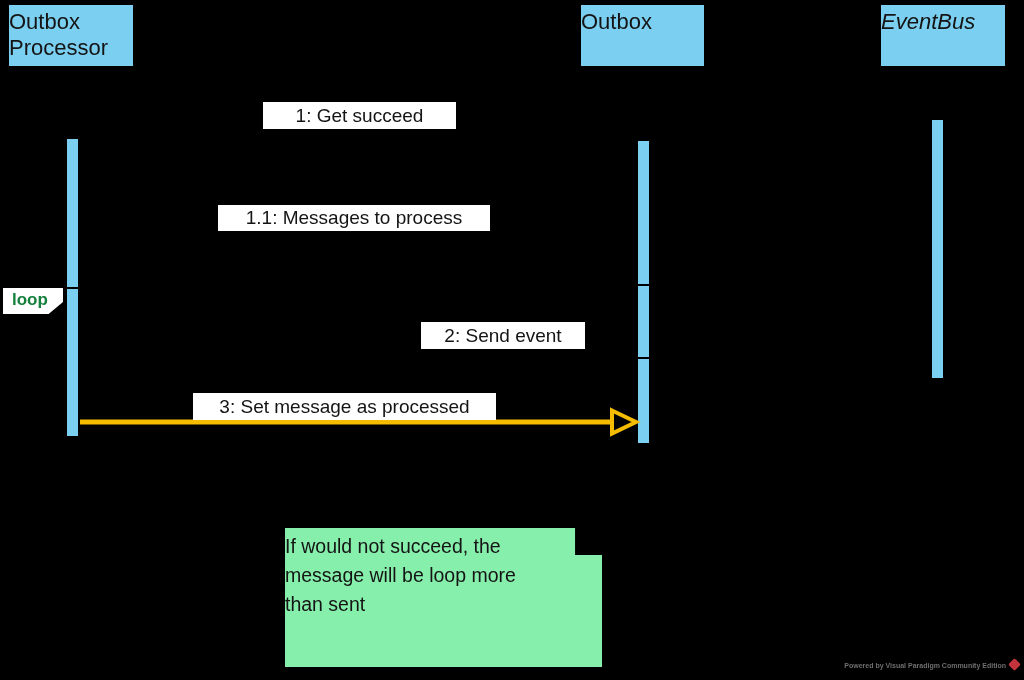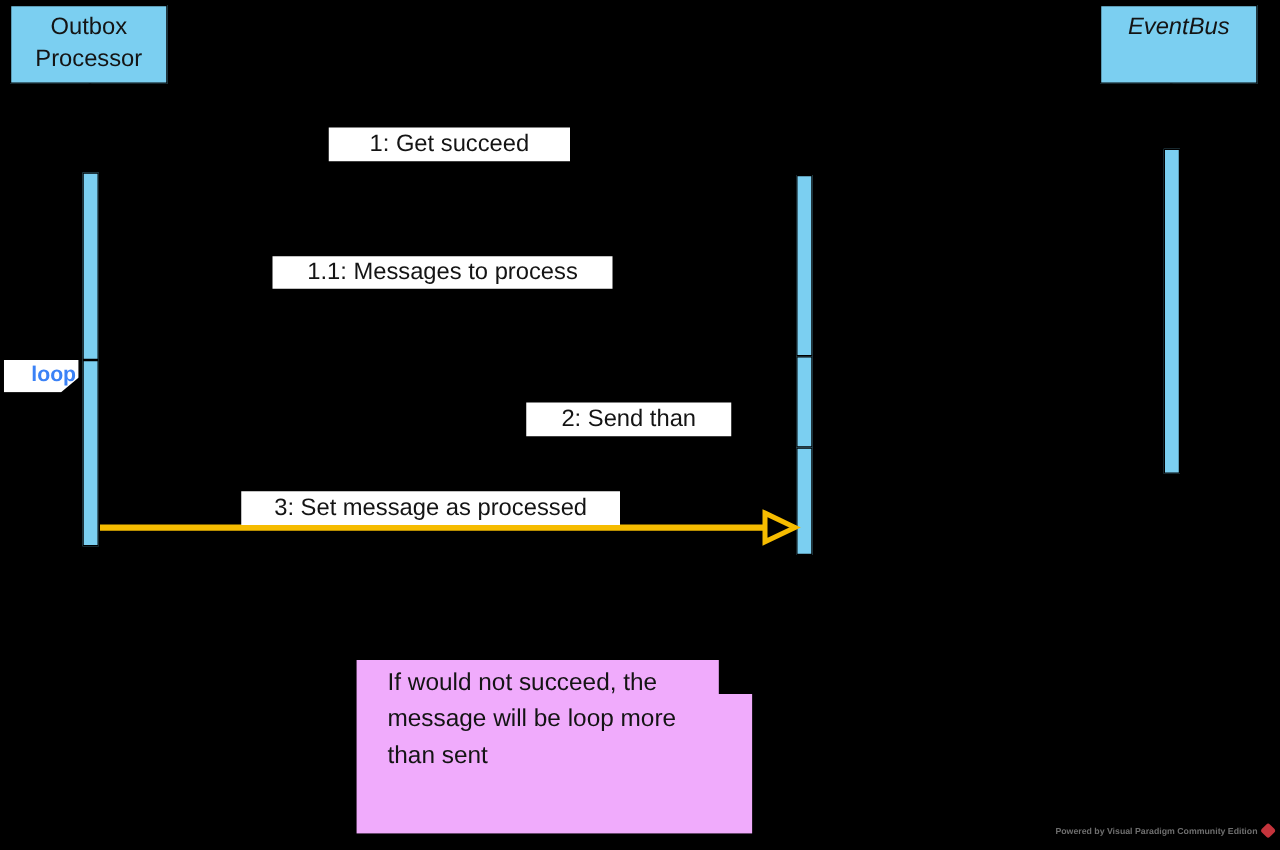--- a/index.html
+++ b/index.html
@@ -5,21 +5,21 @@
 <style>
   html,body{margin:0;padding:0;background:#000;}
   .canvas{
     position:relative;width:1024px;height:680px;background:#000000;
     font-family:"Liberation Sans",sans-serif;overflow:hidden;
   }
   
   .actor{
     position:absolute;top:4px;height:63px;background:#7BCFF1;
     border:1px solid #000;box-sizing:border-box;color:#141414;
-    font-size:19px;line-height:26px;text-align:center;padding-top:4px;
+    font-size:22px;line-height:26px;padding-top:4px;
   }
   .actor-op{left:8px;width:126px;}
   .actor-ob{left:580px;width:125px;}
   .actor-eb{left:880px;width:126px;font-style:italic;}
   
   .lifeline{position:absolute;top:67px;height:593px;width:0;border-left:2px dashed #000;}
   .ll-op{left:71px;}
   .ll-ob{left:642px;}
   .ll-eb{left:936px;}
   
@@ -39,49 +39,52 @@
     display:flex;align-items:center;justify-content:center;white-space:nowrap;
   }
   .msg-1{left:263px;top:102px;width:193px;height:27px;}
   .msg-11{left:218px;top:205px;width:272px;height:26px;text-align:right;}
   .msg-2{left:421px;top:322px;width:164px;height:27px;}
   .msg-3{left:193px;top:393px;width:303px;height:27px;}
   
   .loop-label{
     position:absolute;left:3px;top:288px;width:60px;height:26px;background:#FFFFFF;
     clip-path:polygon(0 0,100% 0,100% 54%,76% 100%,0 100%);
-    color:#3b82f6;font-size:17px;font-weight:bold;line-height:23px;
-    padding-left:22px;box-sizing:border-box;
+    color:#15803d;font-size:17px;font-weight:bold;line-height:23px;
+    padding-left:9px;box-sizing:border-box;
   }
   
   .note{
-    position:absolute;left:285px;top:528px;width:317px;height:139px;background:#f0abfc;
+    position:absolute;left:285px;top:528px;width:317px;height:139px;background:#86efac;
     clip-path:polygon(0 0,91.5% 0,91.5% 19.5%,100% 19.5%,100% 100%,0 100%);
     color:#141414;font-size:19.5px;line-height:29px;
-    padding:4px 0 0 25px;box-sizing:border-box;
+    padding:4px 0 0 0;box-sizing:border-box;
   }
   
   .overlay{position:absolute;left:0;top:0;pointer-events:none;}
   
   .watermark{
     position:absolute;top:661px;left:700px;width:306px;text-align:right;
     font-size:7px;font-weight:bold;color:#6E6E6E;line-height:9px;
   }
   .vp-logo{
     position:absolute;left:1010px;top:660px;width:9px;height:9px;
     background:#C4343C;border-radius:2px;transform:rotate(45deg);
   }
 </style>
 </head>
 <body>
 
 <div class="canvas">
 
   <div class="actor actor-op">
     <span>Outbox Processor</span>
+  </div>
+  <div class="actor actor-ob">
+    <span>Outbox</span>
   </div>
   <div class="actor actor-eb">
     <span>EventBus</span>
   </div>
 
   <div class="lifeline ll-op"></div>
   <div class="lifeline ll-ob"></div>
   <div class="lifeline ll-eb"></div>
 
   <div class="bar bar-op1"></div>
@@ -91,21 +94,21 @@
   <div class="bar bar-ob3"></div>
   <div class="bar bar-eb1"></div>
 
   <svg class="overlay" width="1024" height="680" viewBox="0 0 1024 680">
     <line x1="80" y1="422" x2="611" y2="422" stroke="#F6BC00" stroke-width="5"></line>
     <polygon points="612,410.5 636,422 612,433.5" fill="#000000" stroke="#F6BC00" stroke-width="4" stroke-linejoin="miter"></polygon>
   </svg>
 
   <div class="msg msg-1">1: Get succeed</div>
   <div class="msg msg-11">1.1: Messages to process</div>
-  <div class="msg msg-2">2: Send than</div>
+  <div class="msg msg-2">2: Send event</div>
   <div class="msg msg-3">3: Set message as processed</div>
 
   <div class="loop-label">loop</div>
 
   <div class="note">
     <div>If would not succeed, the</div>
     <div>message will be loop more</div>
     <div>than sent</div>
   </div>
 

